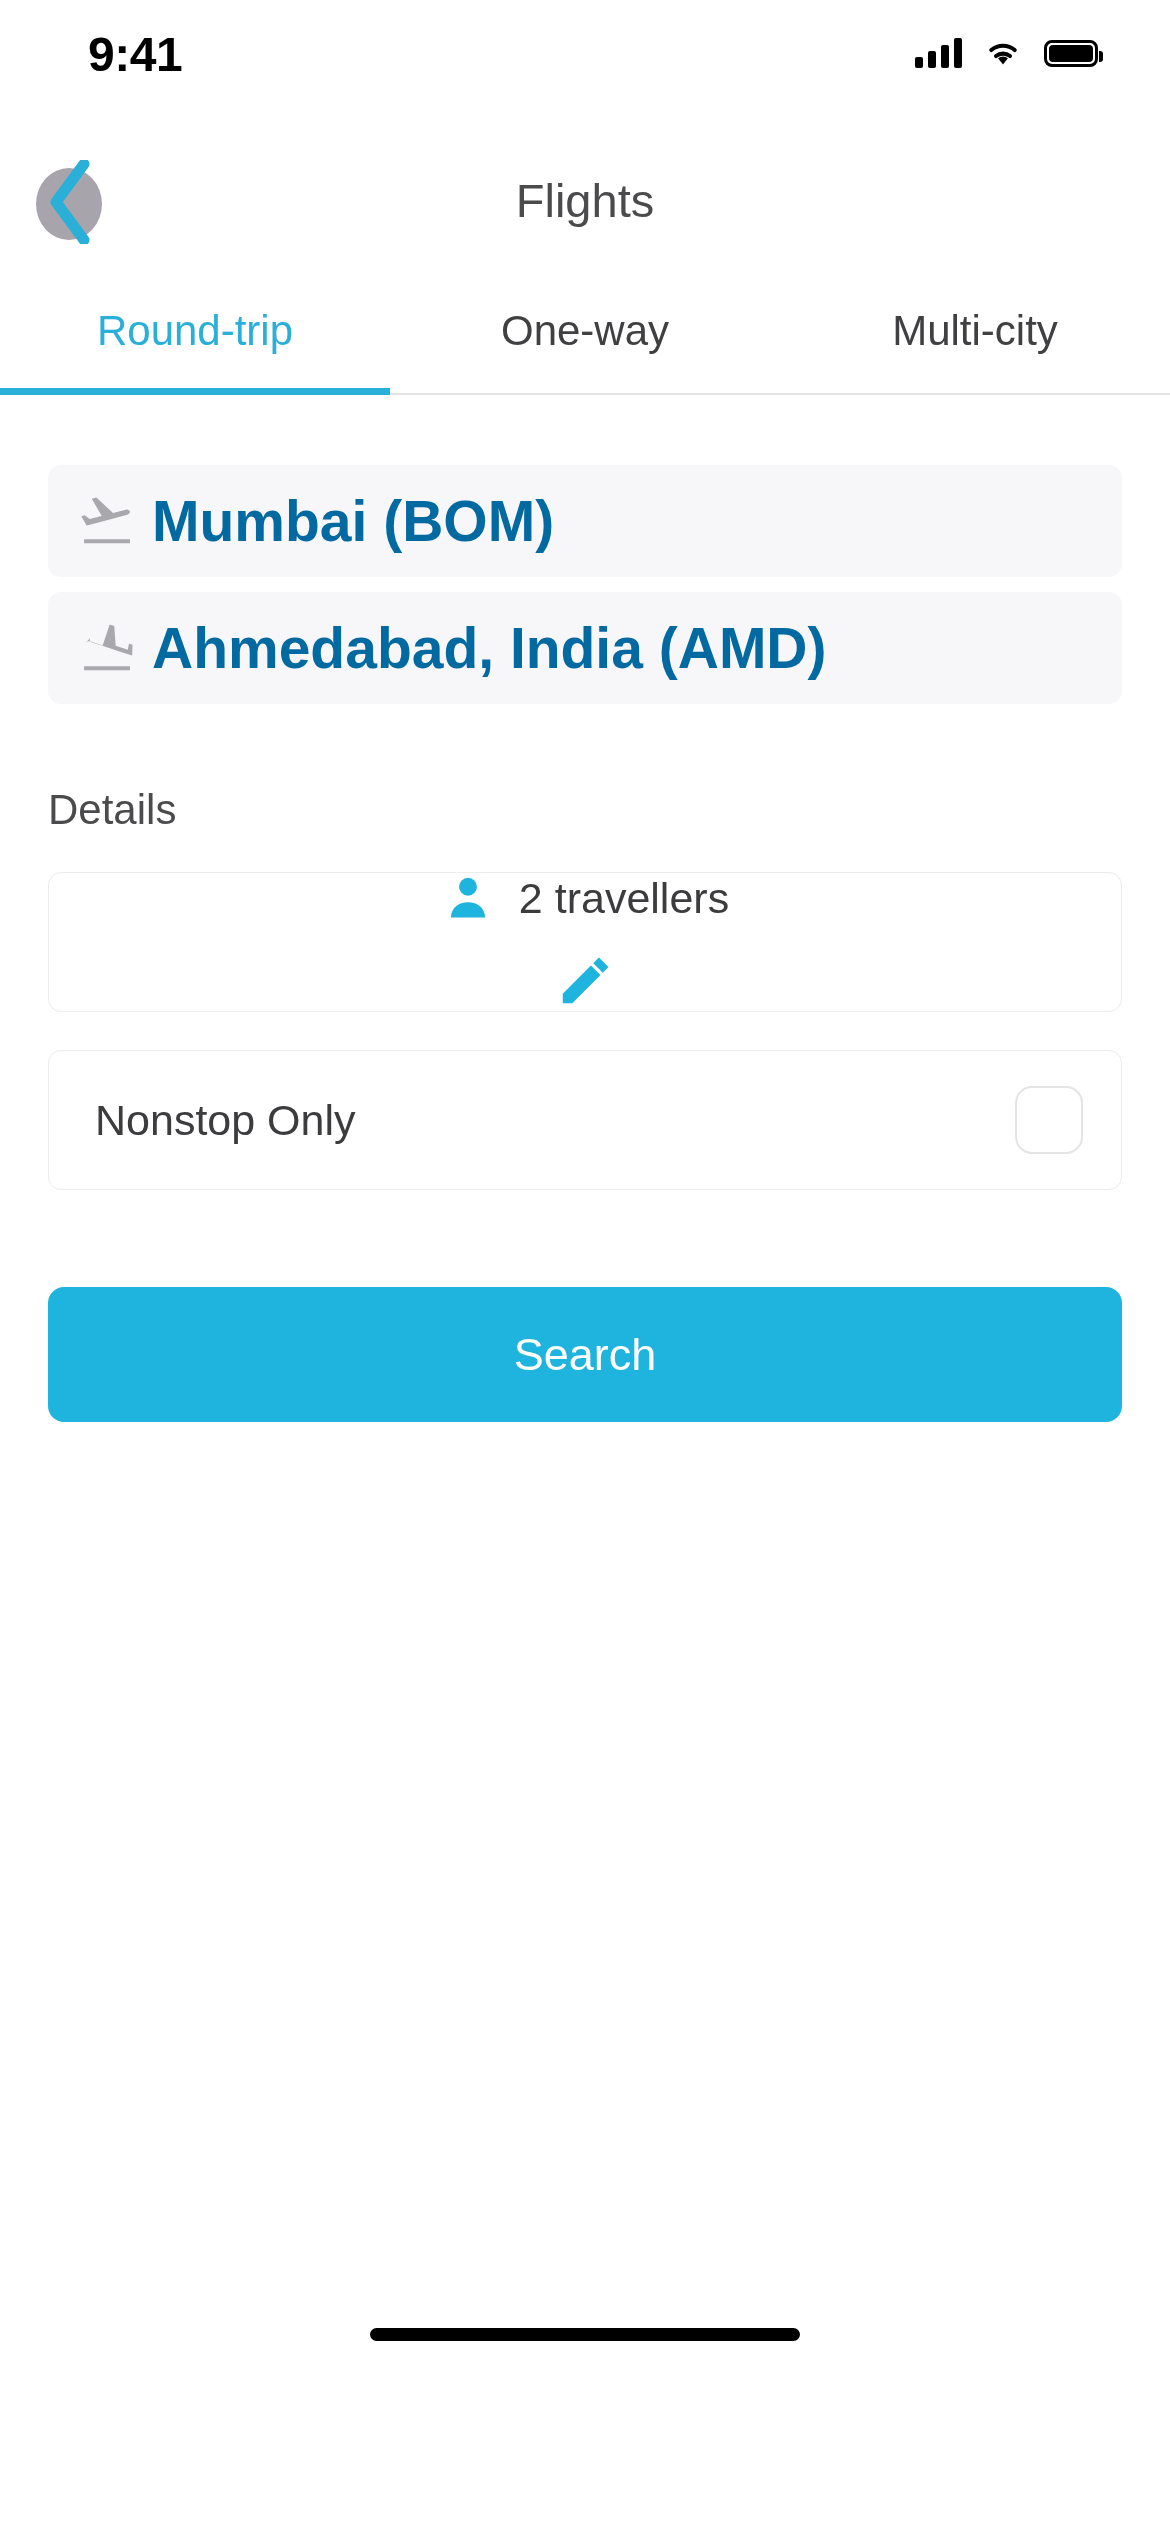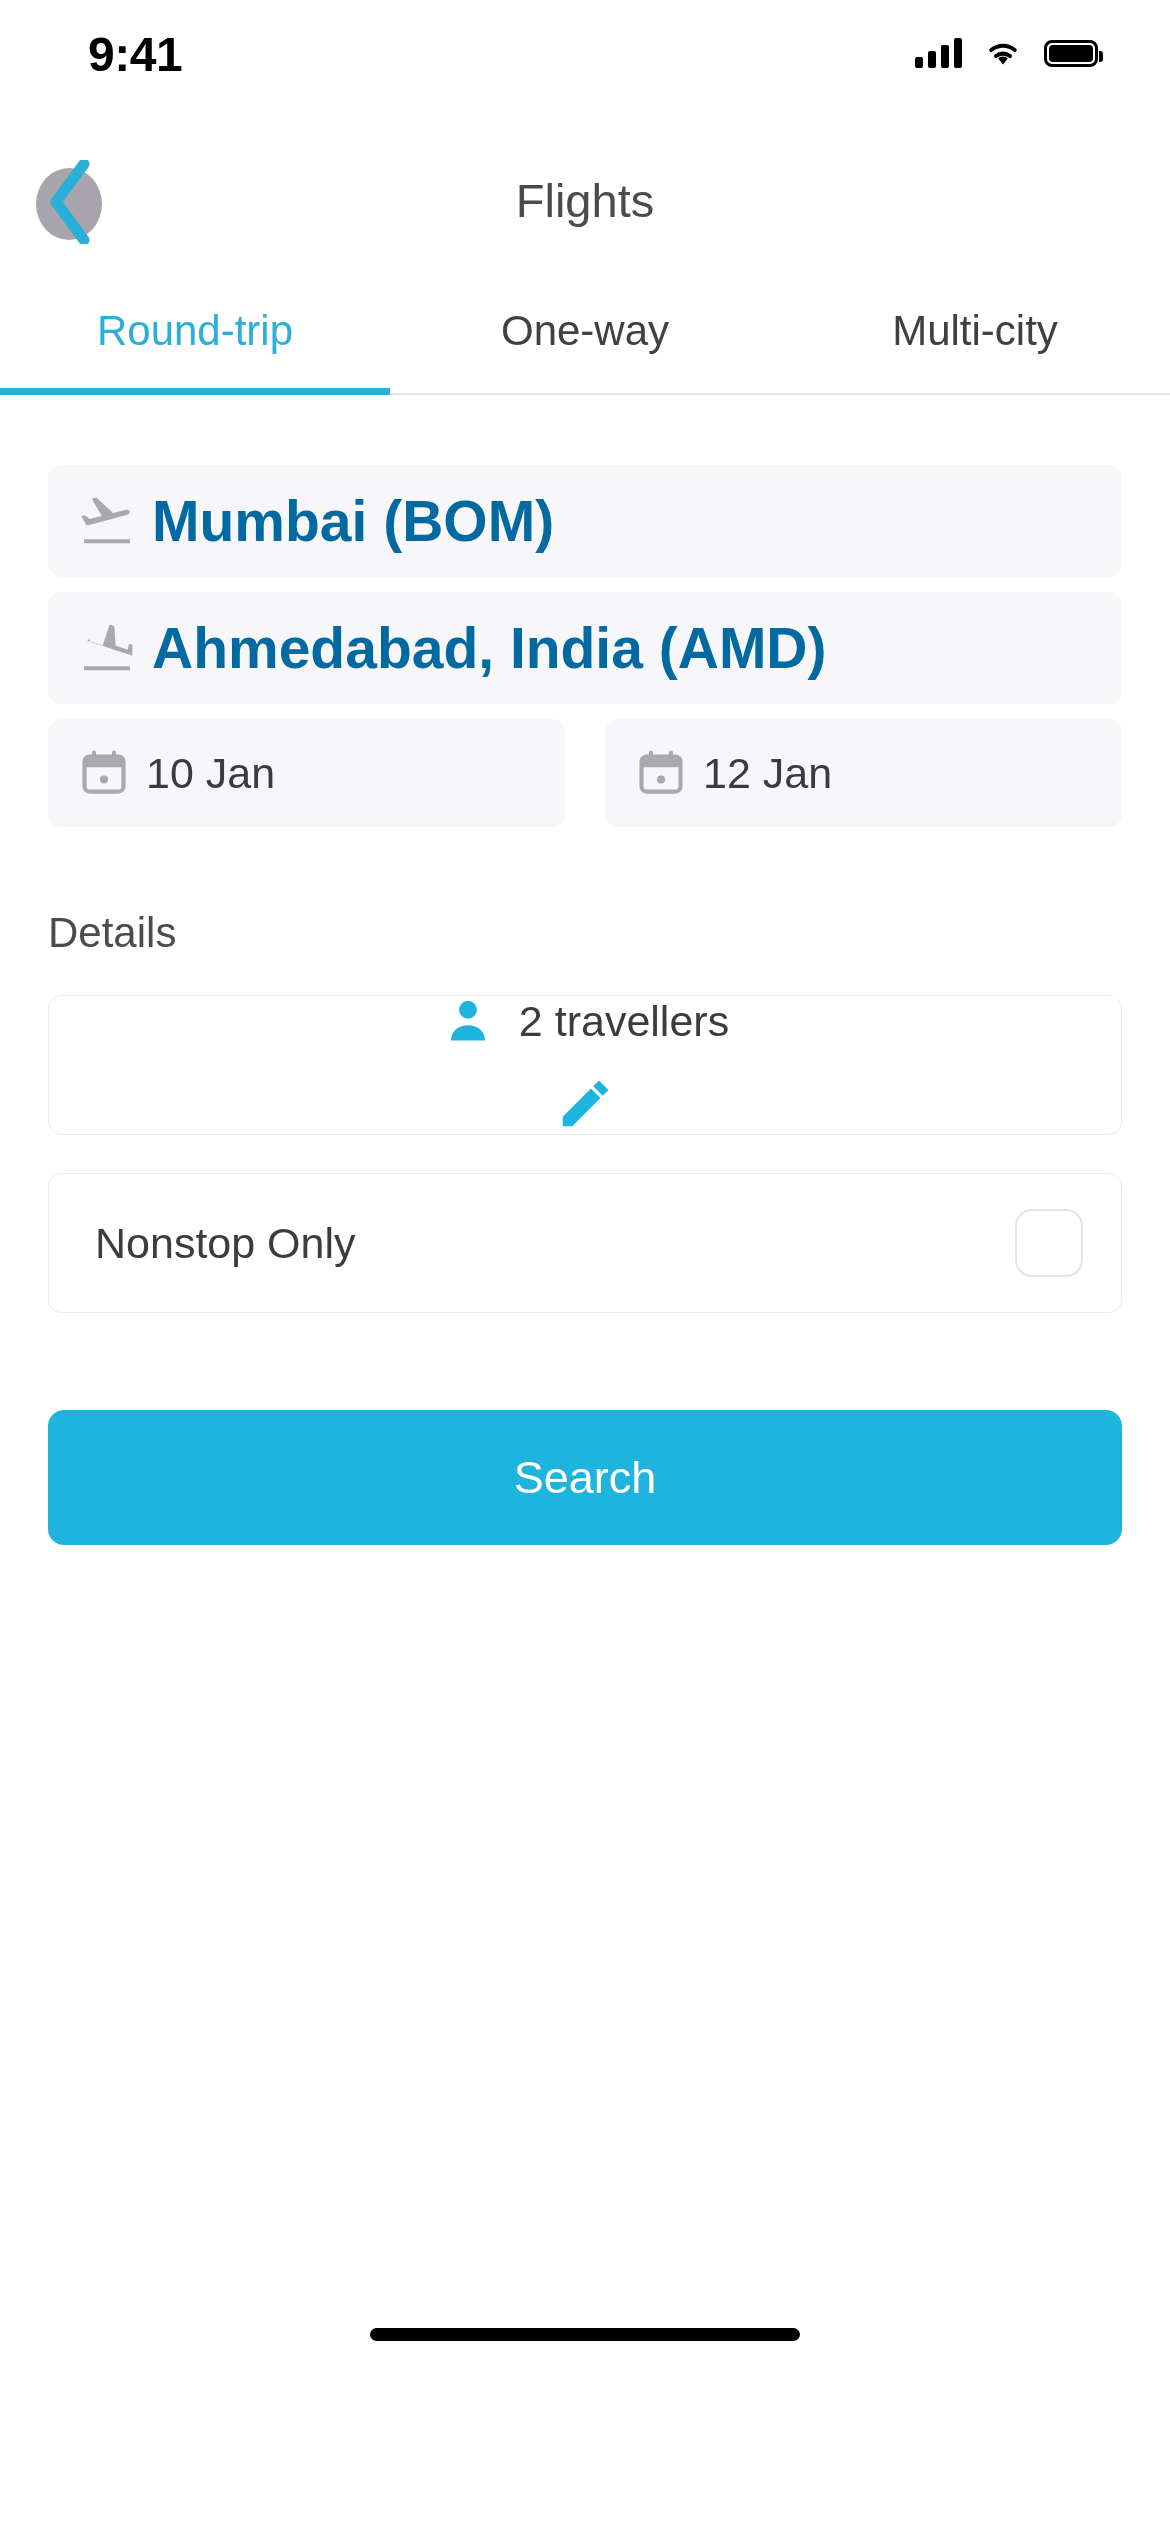--- a/index.html
+++ b/index.html
@@ -186,40 +186,20 @@
     </div>
 
     <div class="field">
       <svg width="58" height="58" viewBox="0 0 24 24">
         <path d="M2.5 19.5h19v1.7h-19z" fill="#a8a8ad"></path>
         <path d="M3.1 10.2c.25-.8 1.1-1.2 1.9-.95l5.2 1.7 2.9-8.7 1.9.6.6 8.2 5 1.65.5-2.45 1.45.45-.1 3.5-.06.92-1-.3-5.8-1.9-4.55-1.5-5.2-1.7c-.8-.26-1.2-1.12-.94-1.9z" fill="#a8a8ad"></path>
       </svg>
       <span class="field-text">Ahmedabad, India (AMD)</span>
     </div>
 
-    <div class="date-row">
-      <div class="date-field">
-        <svg width="52" height="52" viewBox="0 0 24 24">
-          <rect x="3" y="4.4" width="18" height="16.2" rx="2.4" fill="none" stroke="#a8a8ad" stroke-width="1.9"></rect>
-          <path d="M3.6 5.2h16.8v4.2H3.6z" fill="#a8a8ad"></path>
-          <path d="M7.4 2.6v3.2M16.6 2.6v3.2" stroke="#a8a8ad" stroke-width="1.9" stroke-linecap="round"></path>
-          <circle cx="12" cy="15" r="1.9" fill="#a8a8ad"></circle>
-        </svg>
-        <span class="date-text">10 Jan</span>
-      </div>
-      <div class="date-field">
-        <svg width="52" height="52" viewBox="0 0 24 24">
-          <rect x="3" y="4.4" width="18" height="16.2" rx="2.4" fill="none" stroke="#a8a8ad" stroke-width="1.9"></rect>
-          <path d="M3.6 5.2h16.8v4.2H3.6z" fill="#a8a8ad"></path>
-          <path d="M7.4 2.6v3.2M16.6 2.6v3.2" stroke="#a8a8ad" stroke-width="1.9" stroke-linecap="round"></path>
-          <circle cx="12" cy="15" r="1.9" fill="#a8a8ad"></circle>
-        </svg>
-        <span class="date-text">12 Jan</span>
-      </div>
-    </div>
 
     <div class="section-title">Details</div>
 
     <div class="card travellers">
       <div class="card-left">
         <svg width="50" height="50" viewBox="0 0 24 24">
           <circle cx="12" cy="6.6" r="4.3" fill="#1fb4dd"></circle>
           <path d="M3.8 21.4c0-4.6 3.7-7.4 8.2-7.4s8.2 2.8 8.2 7.4z" fill="#1fb4dd"></path>
         </svg>
         <span class="card-label">2 travellers</span>

